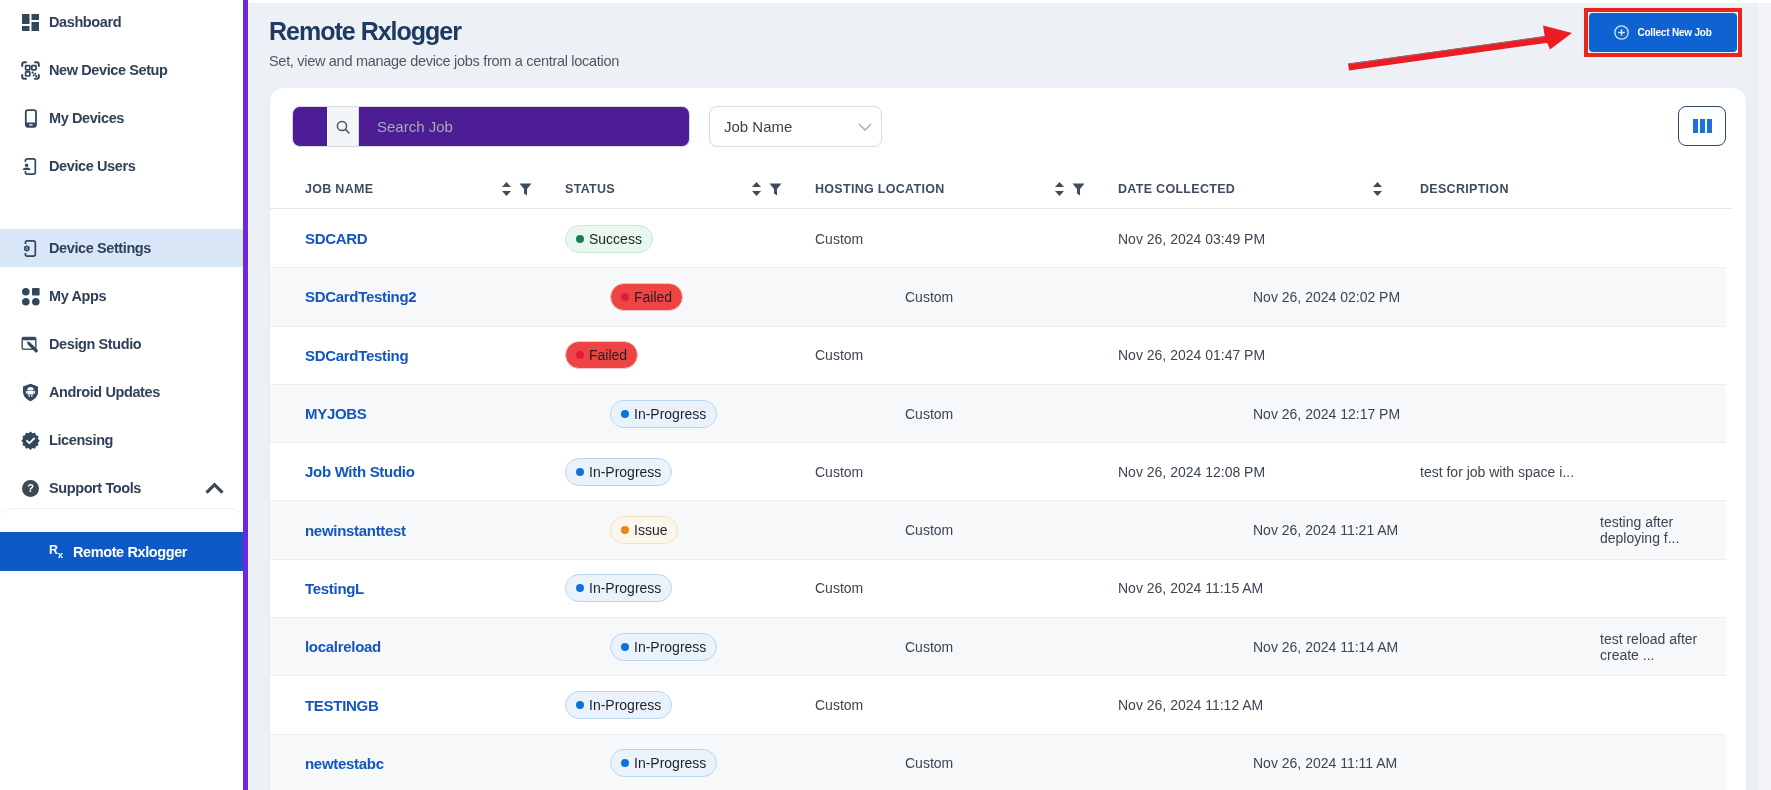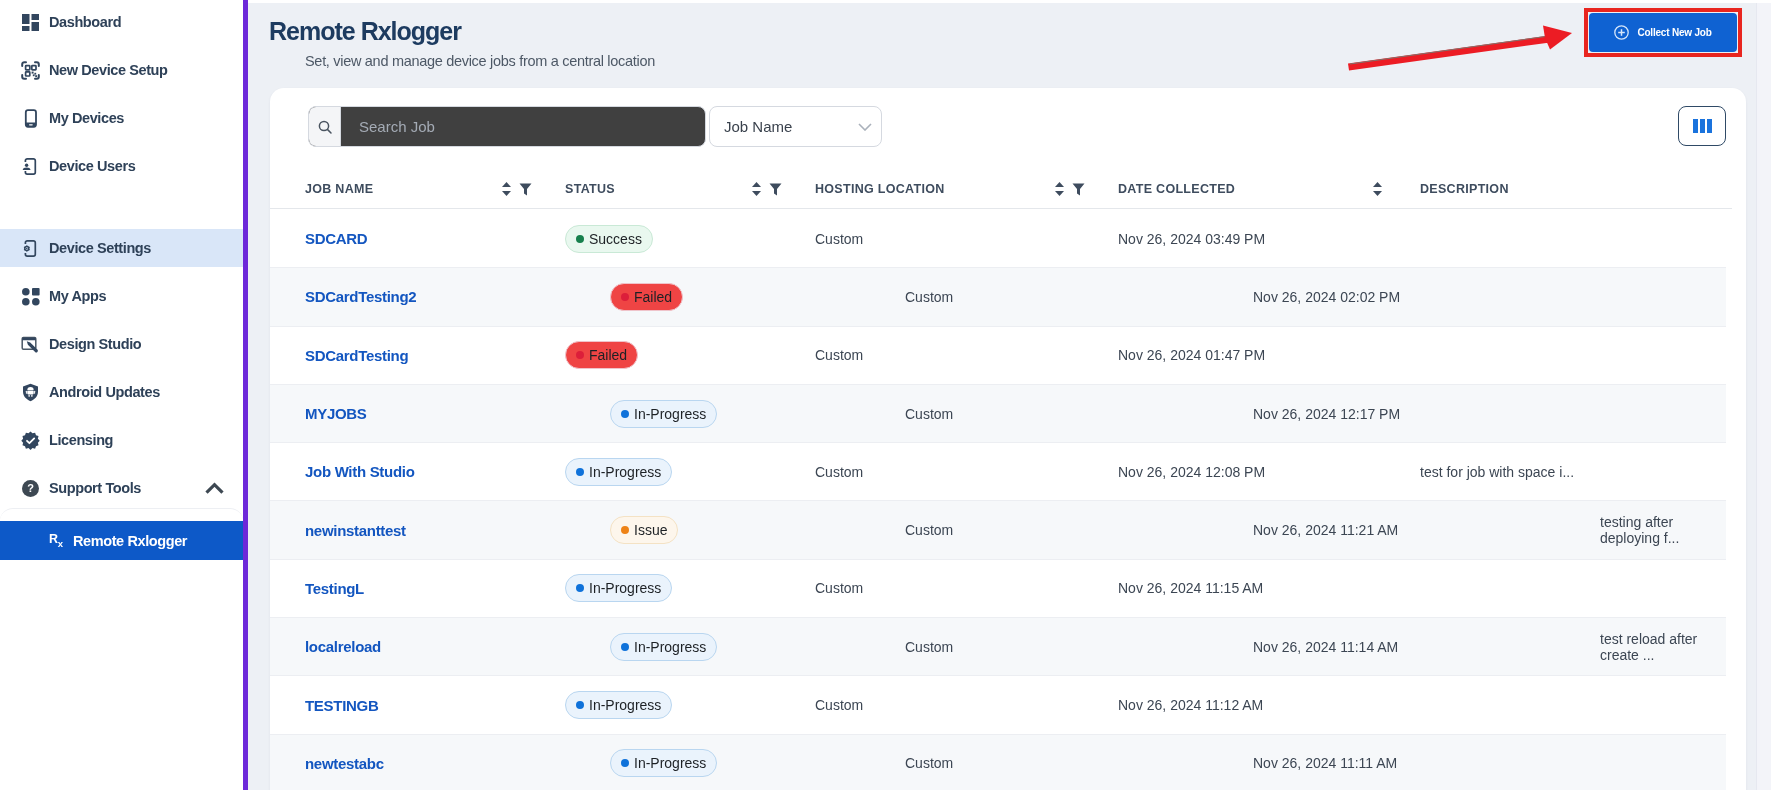--- a/index.html
+++ b/index.html
@@ -10,43 +10,43 @@
 #topstrip { position:absolute; left:0; top:0; width:1771px; height:3px; background:#ffffff; z-index:5; }
 
 
 #sidebar { position:absolute; left:0; top:0; width:248px; height:790px; background:#ffffff; border-right:5px solid #6d28d9; z-index:10; }
 .nav { padding-top:3px; }
 .nav-item { height:38px; margin-bottom:10px; display:flex; align-items:center; padding-left:21px; color:#2e4158; font-size:14.5px; font-weight:bold; letter-spacing:-0.4px; }
 .nav-item svg { width:19px; height:19px; flex:none; }
 .nav-item .lbl { margin-left:9px; white-space:nowrap; }
 .nav-item.active { background:#d9e6f8;margin-top:44px; }
 .nav-item .caret { margin-left:auto; margin-right:19px; display:flex; }
-.subwrap { border-top:1px solid #edeff3; padding-top:12px; margin-top:-9px;border-radius:13px; }
+.subwrap { border-top:1px solid #edeff3; padding-top:23px; margin-top:-9px;border-radius:13px; }
 .nav-sub { height:39px; display:flex; align-items:center; padding-left:49px; background:#0d59c8; color:#ffffff; font-size:14.5px; font-weight:bold; letter-spacing:-0.4px; }
 .nav-sub .rx { font-weight:bold; font-size:12.5px; width:14px; margin-right:10px; }
 .nav-sub .rx sub { font-size:9.5px; }
 
 
 #main { position:absolute; left:249px; top:0; width:1522px; height:790px; }
 h1 { position:absolute; left:20px; top:17px; font-size:25px; color:#1d3b60; letter-spacing:-1px; }
-.subtitle { position:absolute; left:20px; top:53px; font-size:14.5px; color:#4d5866; letter-spacing:-0.3px;margin-left:36px; }
+.subtitle { position:absolute; left:20px; top:53px; font-size:14.5px; color:#4d5866; letter-spacing:-0.3px; }
 
 
 #scrollstrip { position:absolute; left:1756px; top:0; width:15px; height:790px; background:#f3f4f9; border-left:1px solid #e6e8f0; z-index:4; }
 
 
 #redbox { position:absolute; left:1584px; top:8px; width:158px; height:49px; border:4px solid #e8251f; z-index:20; }
 #collectbtn { position:absolute; left:1589px; top:13px; width:148px; height:39px; background:#0f62d2; border-radius:4px; display:flex; align-items:center; justify-content:center; color:#fff; font-size:10px; font-weight:bold; letter-spacing:-0.2px; z-index:19; }
 #collectbtn svg { margin-right:8px; }
 
 
 #card { position:absolute; left:21px; top:88px; width:1476px; height:720px; background:#ffffff; border-radius:14px; box-shadow:0 1px 3px rgba(30,40,60,0.06); }
 
 
-.searchbox { position:absolute; left:38px; top:18px; width:398px; height:41px; border:1px solid #d5d9e0; border-radius:8px; background:#404040; display:flex; overflow:hidden; }
+.searchbox { position:absolute; left:22px; top:18px; width:398px; height:41px; border:1px solid #d5d9e0; border-radius:8px; background:#4c1d95; display:flex; overflow:hidden;padding-left:34px; }
 .searchbox .iconseg { width:32px; background:#f4f5f7; border-right:1px solid #d5d9e0; display:flex; align-items:center; justify-content:center; }
 .searchbox .ph { align-self:center; padding-left:18px; color:#a4abb5; font-size:15px; }
 .selectbox { position:absolute; left:439px; top:18px; width:173px; height:41px; border:1px solid #d5d9e0; border-radius:8px; background:#fff; display:flex; align-items:center; }
 .selectbox .txt { padding-left:14px; font-size:15px; color:#3a424d; }
 .selectbox svg { margin-left:auto; margin-right:9px; }
 .colbtn { position:absolute; left:1408px; top:18px; width:48px; height:40px; border:1px solid #2f4a66; border-radius:8px; background:#fff; display:flex; align-items:center; justify-content:center; }
 
 
 .thead { position:absolute; left:0; top:82px; width:1462px; height:39px; display:grid; grid-template-columns:260px 250px 303px 302px 1fr; padding-left:35px; align-items:center; border-bottom:1px solid #e4e7eb; }
 .th { display:flex; align-items:center; font-size:12.5px; font-weight:bold; color:#3e4c5e; letter-spacing:0.3px; padding-right:33px; }

